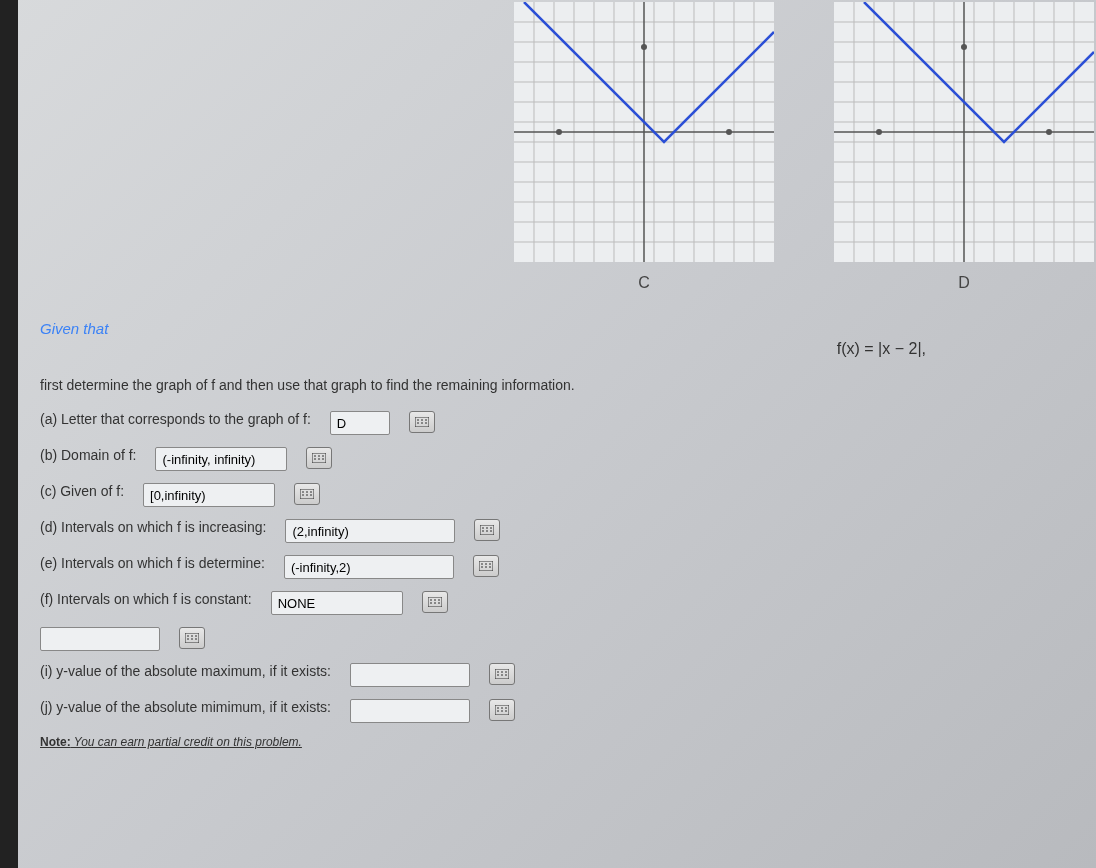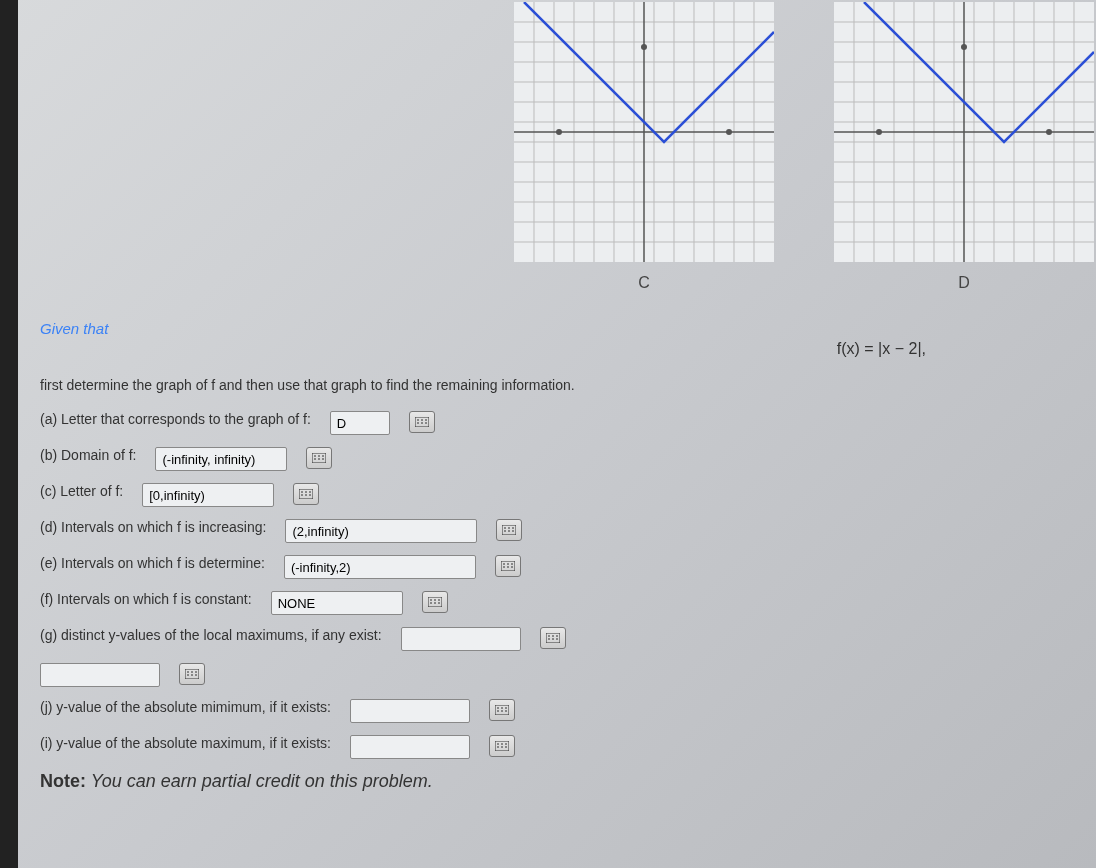--- a/index.html
+++ b/index.html
@@ -75,38 +75,39 @@
   input.ans {
     border: 1px solid #888;
     background: #eef0f2;
     height: 24px;
     padding: 2px 6px;
     font-size: 13px;
     border-radius: 2px;
   }
   .w60 { width: 60px; }
   .w150 { width: 132px; }
-  .w170 { width: 192px; }
+  .w170 { width: 170px; }
   .w120 { width: 120px; }
   .kbd-btn {
     width: 26px;
     height: 22px;
     border: 1px solid #777;
     background: linear-gradient(#e8e8e8, #ccc);
     border-radius: 3px;
     display: inline-flex;
     align-items: center;
     justify-content: center;
     cursor: pointer;
   }
   .kbd-btn svg { width: 14px; height: 10px; }
   .note {
-    font-size: 18px;
+    font-size: 12px;
     color: #333;
     margin-top: 10px;
+    text-decoration: underline;
   }
   .note b { font-weight: bold; }
   .note .ital { font-style: italic; }
 </style>
 </head>
 <body>
 
 <div class="dark-edge"></div>
 
 <div class="graphs-area">
@@ -222,21 +223,21 @@
           <line x1="6" y1="3" x2="8" y2="3" stroke="#333"></line>
           <line x1="10" y1="3" x2="12" y2="3" stroke="#333"></line>
           <line x1="2" y1="6" x2="4" y2="6" stroke="#333"></line>
           <line x1="6" y1="6" x2="8" y2="6" stroke="#333"></line>
           <line x1="10" y1="6" x2="12" y2="6" stroke="#333"></line>
         </svg>
       </span>
   </div>
 
   <div class="row">
-    <span class="label-text">(c) Letter of f:</span>
+    <span class="label-text">(c) Given of f:</span>
     <input class="ans w150" value="[0,infinity)" style="">
     <span class="kbd-btn">
         <svg viewBox="0 0 14 10">
           <rect x="0" y="0" width="14" height="10" fill="none" stroke="#333"></rect>
           <line x1="2" y1="3" x2="4" y2="3" stroke="#333"></line>
           <line x1="6" y1="3" x2="8" y2="3" stroke="#333"></line>
           <line x1="10" y1="3" x2="12" y2="3" stroke="#333"></line>
           <line x1="2" y1="6" x2="4" y2="6" stroke="#333"></line>
           <line x1="6" y1="6" x2="8" y2="6" stroke="#333"></line>
           <line x1="10" y1="6" x2="12" y2="6" stroke="#333"></line>
@@ -285,37 +286,38 @@
           <line x1="2" y1="3" x2="4" y2="3" stroke="#333"></line>
           <line x1="6" y1="3" x2="8" y2="3" stroke="#333"></line>
           <line x1="10" y1="3" x2="12" y2="3" stroke="#333"></line>
           <line x1="2" y1="6" x2="4" y2="6" stroke="#333"></line>
           <line x1="6" y1="6" x2="8" y2="6" stroke="#333"></line>
           <line x1="10" y1="6" x2="12" y2="6" stroke="#333"></line>
         </svg>
       </span>
   </div>
 
-  <div class="row">
-    <span class="label-text">(g) distinct y-values of the local maximums, if any exist:</span>
+
+  <div class="row">
     <input class="ans w120" value="" style="">
     <span class="kbd-btn">
         <svg viewBox="0 0 14 10">
           <rect x="0" y="0" width="14" height="10" fill="none" stroke="#333"></rect>
           <line x1="2" y1="3" x2="4" y2="3" stroke="#333"></line>
           <line x1="6" y1="3" x2="8" y2="3" stroke="#333"></line>
           <line x1="10" y1="3" x2="12" y2="3" stroke="#333"></line>
           <line x1="2" y1="6" x2="4" y2="6" stroke="#333"></line>
           <line x1="6" y1="6" x2="8" y2="6" stroke="#333"></line>
           <line x1="10" y1="6" x2="12" y2="6" stroke="#333"></line>
         </svg>
       </span>
   </div>
 
   <div class="row">
+    <span class="label-text">(i) y-value of the absolute maximum, if it exists:</span>
     <input class="ans w120" value="" style="">
     <span class="kbd-btn">
         <svg viewBox="0 0 14 10">
           <rect x="0" y="0" width="14" height="10" fill="none" stroke="#333"></rect>
           <line x1="2" y1="3" x2="4" y2="3" stroke="#333"></line>
           <line x1="6" y1="3" x2="8" y2="3" stroke="#333"></line>
           <line x1="10" y1="3" x2="12" y2="3" stroke="#333"></line>
           <line x1="2" y1="6" x2="4" y2="6" stroke="#333"></line>
           <line x1="6" y1="6" x2="8" y2="6" stroke="#333"></line>
           <line x1="10" y1="6" x2="12" y2="6" stroke="#333"></line>
@@ -332,32 +334,16 @@
           <line x1="2" y1="3" x2="4" y2="3" stroke="#333"></line>
           <line x1="6" y1="3" x2="8" y2="3" stroke="#333"></line>
           <line x1="10" y1="3" x2="12" y2="3" stroke="#333"></line>
           <line x1="2" y1="6" x2="4" y2="6" stroke="#333"></line>
           <line x1="6" y1="6" x2="8" y2="6" stroke="#333"></line>
           <line x1="10" y1="6" x2="12" y2="6" stroke="#333"></line>
         </svg>
       </span>
   </div>
 
-  <div class="row">
-    <span class="label-text">(i) y-value of the absolute maximum, if it exists:</span>
-    <input class="ans w120" value="" style="">
-    <span class="kbd-btn">
-        <svg viewBox="0 0 14 10">
-          <rect x="0" y="0" width="14" height="10" fill="none" stroke="#333"></rect>
-          <line x1="2" y1="3" x2="4" y2="3" stroke="#333"></line>
-          <line x1="6" y1="3" x2="8" y2="3" stroke="#333"></line>
-          <line x1="10" y1="3" x2="12" y2="3" stroke="#333"></line>
-          <line x1="2" y1="6" x2="4" y2="6" stroke="#333"></line>
-          <line x1="6" y1="6" x2="8" y2="6" stroke="#333"></line>
-          <line x1="10" y1="6" x2="12" y2="6" stroke="#333"></line>
-        </svg>
-      </span>
-  </div>
-
   <div class="note">
     <b>Note:</b><span class="ital"> You can earn partial credit on this problem.</span>
   </div>
 </div>
 
 </body></html>

